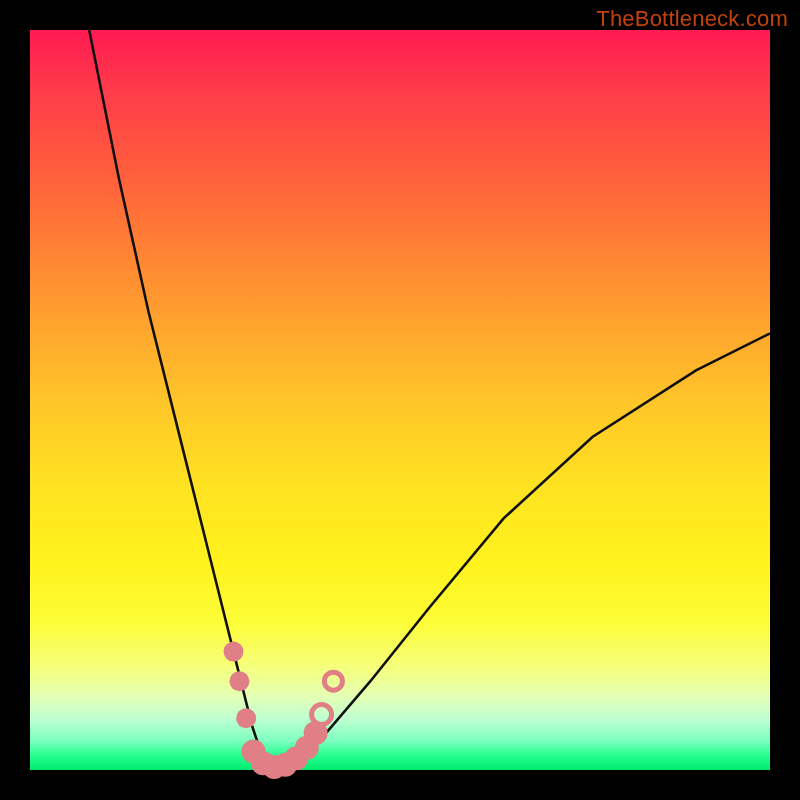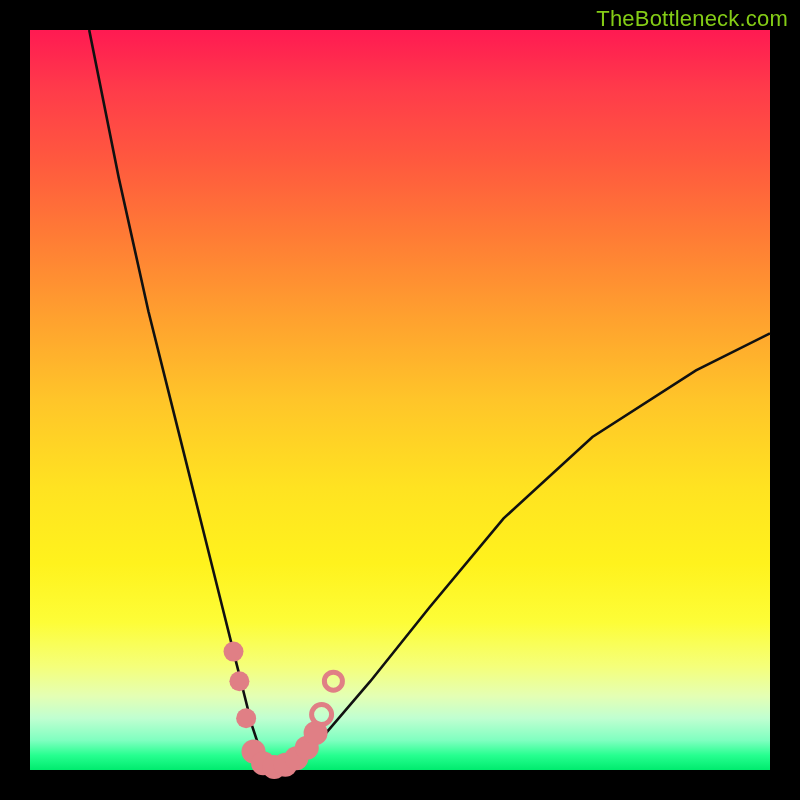--- a/index.html
+++ b/index.html
@@ -41,21 +41,21 @@
       #c0ffd1 93%,
       #7fffc0 96%,
       #27ff90 98%,
       #00eb6e 100%
     );
   }
   .watermark {
     position: absolute;
     top: 6px;
     right: 12px;
-    color: #84cc16;
+    color: #c2410c;
     font-size: 22px;
     font-weight: 400;
     letter-spacing: 0.2px;
     z-index: 10;
     margin-left: 40px;
   }
   svg.curve {
     position: absolute;
     left: 0;
     top: 0;

